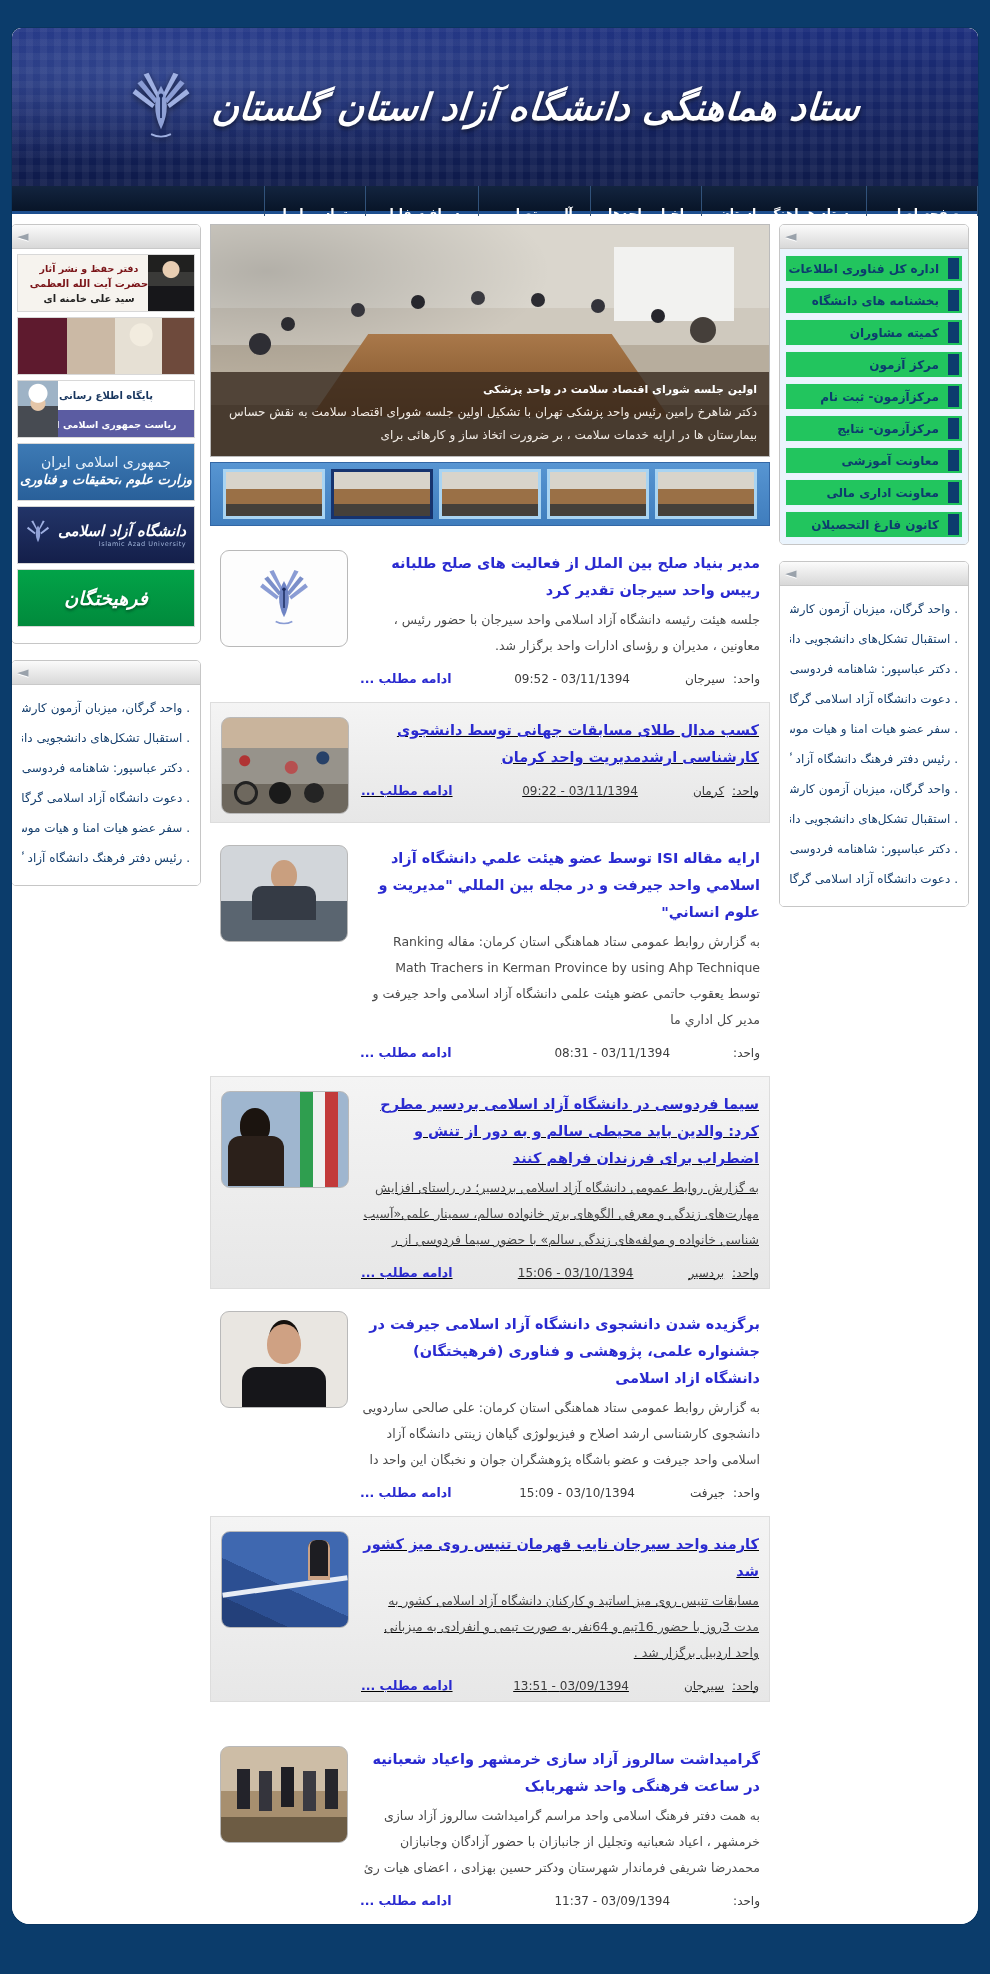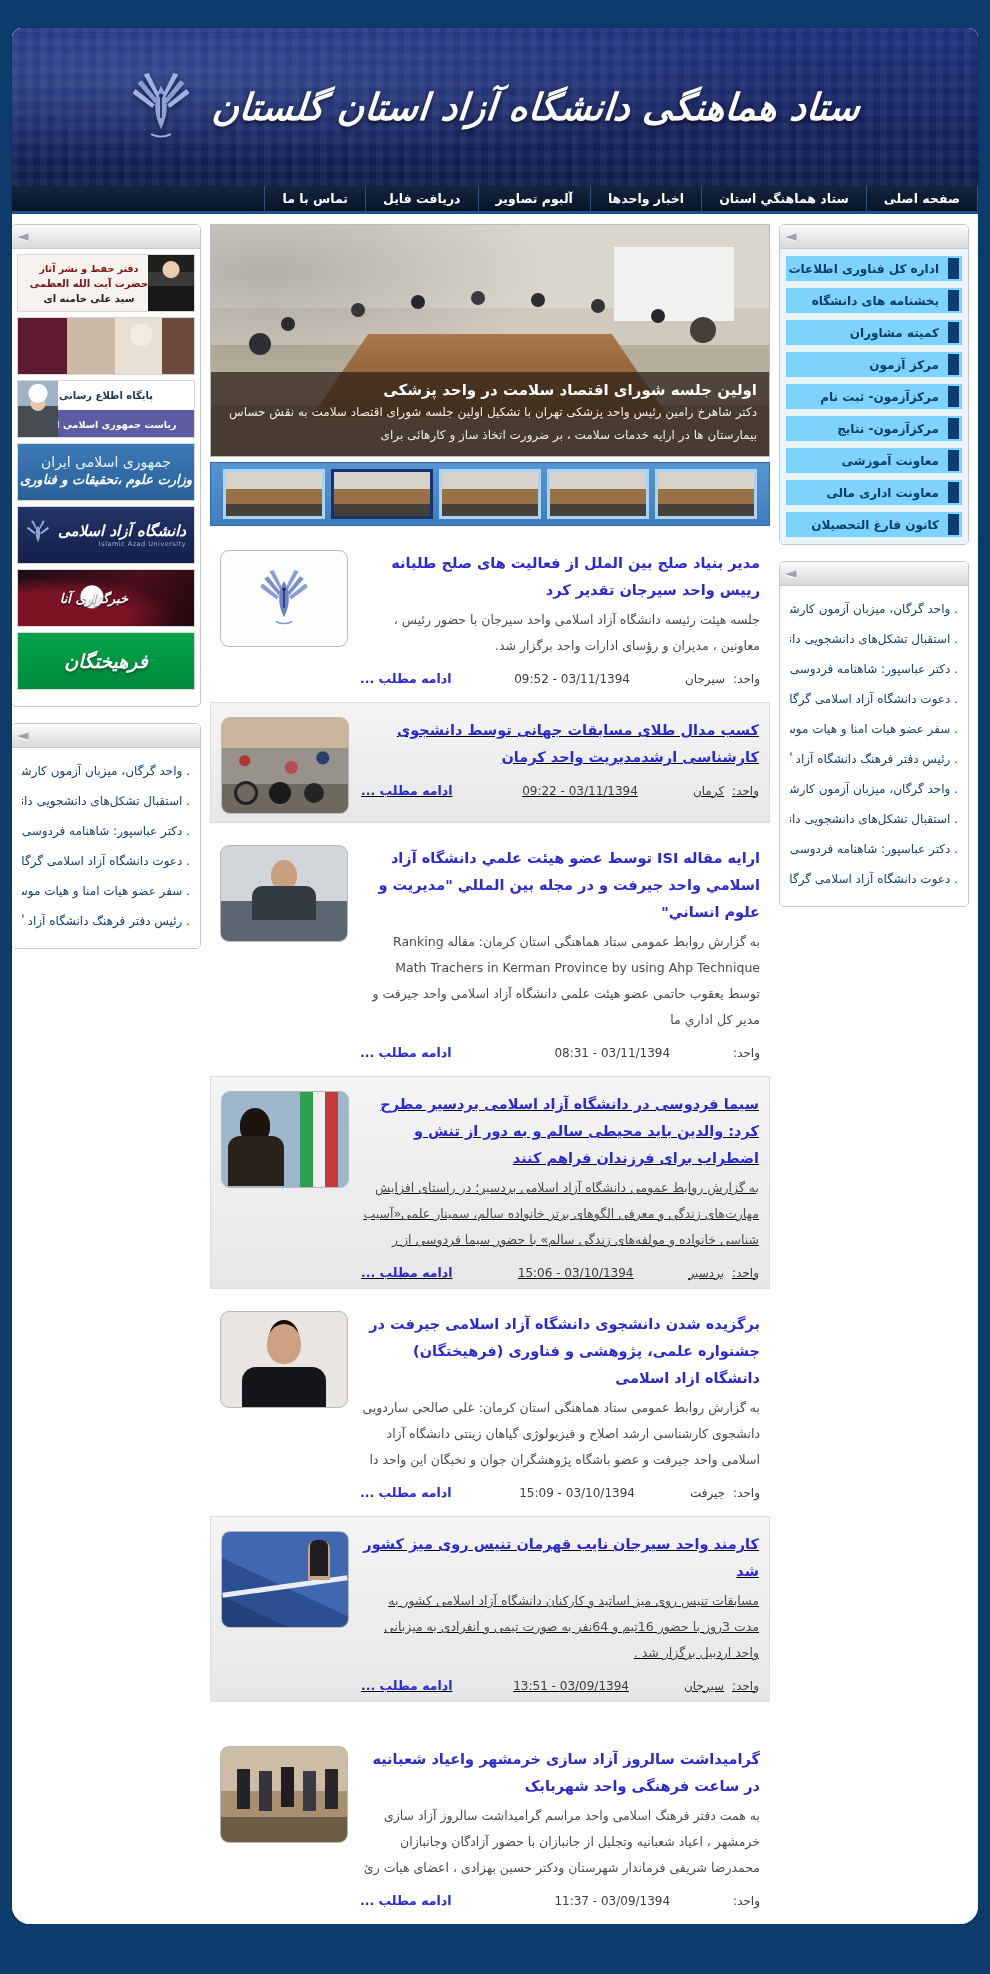--- a/index.html
+++ b/index.html
@@ -14,36 +14,36 @@
       repeating-linear-gradient(0deg, rgba(255,255,255,.035) 0 7px, transparent 7px 14px),
       radial-gradient(ellipse at 15% 30%, rgba(120,150,230,.25), transparent 55%),
       linear-gradient(180deg,#1d2f7d 0%, #15235f 60%, #0e1a49 100%);
     border-radius:9px 9px 0 0; }
   .header-title { color:#fff; font-size:37px; font-weight:bold; font-style:italic; transform:skewX(-5deg);
     text-shadow:0 2px 5px rgba(0,0,0,.6); white-space:nowrap; }
   .header-logo svg { filter:drop-shadow(0 2px 3px rgba(0,0,0,.5)); }
 
   
   .nav { height:28px; background:linear-gradient(180deg,#13243f,#081528); display:flex; align-items:stretch; border-bottom:3px solid #1e4f8f; }
-  .nav-item { color:#fff; font-size:12.5px; font-weight:bold; line-height:25px; padding:0 17px; border-left:1px solid #31527a; cursor:pointer; }
+  .nav-item { color:#fff; font-size:12.5px; font-weight:bold; line-height:25px; padding:15px 17px; border-left:1px solid #31527a; cursor:pointer; }
   .nav-item:first-child { border-right:1px solid #31527a; }
 
   
   .content { display:flex; gap:9px; padding:10px 9px 0; background:#fff; align-items:flex-start; }
   .col-side { width:190px; flex-shrink:0; }
   .col-main { width:560px; flex-shrink:0; }
 
   
   .sbox { border:1px solid #c6c6c6; border-radius:5px; background:#fff; margin-bottom:16px; overflow:hidden; }
   .strip { height:24px; background:linear-gradient(180deg,#fbfbfb,#d8d8d8); border-bottom:1px solid #c9c9c9; position:relative; }
   .strip-arrow { position:absolute; top:2px; font-size:15px; color:#9aa2ab; text-shadow:0 1px 0 #fff; cursor:pointer; }
   .arrow-left { left:5px; }
 
   .menu-list { padding:6px 5px; background:#eaf4fd; }
-  .menu-item { background:#7dd3fc; border:1px solid #e6f3fd; height:27px; margin-bottom:5px; display:flex; align-items:center;
+  .menu-item { background:#22c55e; border:1px solid #e6f3fd; height:27px; margin-bottom:5px; display:flex; align-items:center;
     color:#0d3c6e; font-size:12px; font-weight:bold; cursor:pointer; }
   .menu-item:last-child { margin-bottom:0; }
   .menu-item::before { content:""; width:11px; height:21px; background:#0d3c6e; margin-left:9px; margin-right:3px; flex-shrink:0; }
 
   .ticker { padding:8px 10px 12px; background:#fff; }
   .ticker-item { color:#17406e; font-size:12px; line-height:30px; white-space:nowrap; overflow:hidden; cursor:pointer; }
   .ticker-item::before { content:". "; }
 
   
   .banner-list { padding:5px; }
@@ -85,21 +85,21 @@
   .slider { position:relative; width:560px; height:233px; border:1px solid #bbb; overflow:hidden; background:
       linear-gradient(#f2f2f0,#f2f2f0) no-repeat 92% 14% / 120px 74px,
       radial-gradient(ellipse at 10% 20%, rgba(0,0,0,.18), transparent 40%),
       linear-gradient(180deg,#dad6cd 0 36%, #cfc9be 36% 52%, #b7ad9d 52% 78%, #8e8374 78%); }
   .slider-table { position:absolute; left:18%; top:47%; width:64%; height:36%;
     background:linear-gradient(180deg,#a9784a,#7c5128); clip-path:polygon(16% 0, 84% 0, 100% 100%, 0 100%); }
   .slider-people { position:absolute; left:70px; top:92px; width:14px; height:14px; border-radius:50%; background:#2b2b30;
     box-shadow:70px -14px 0 #35353b, 130px -22px 0 #26262c, 190px -26px 0 #3a3a40, 250px -24px 0 #2b2b31,
       310px -18px 0 #33333a, 370px -8px 0 #26262c, 415px 6px 0 6px #453f3a, -28px 20px 0 4px #2e2e34; }
   .slider-caption { position:absolute; left:0; right:0; bottom:0; background:rgba(52,38,28,.78); padding:7px 12px 9px; }
-  .slider-caption-title { color:#fff; font-size:15px; font-weight:bold; line-height:22px; cursor:pointer; }
+  .slider-caption-title { color:#fff; font-size:11px; font-weight:bold; line-height:22px; cursor:pointer; }
   .slider-caption-text { color:#f2ece6; font-size:12px; line-height:23px; }
 
   .thumbs { margin-top:5px; background:linear-gradient(180deg,#5795d2,#3f7dbd); border:1px solid #3367a5; padding:6px 5px; display:flex; gap:6px; justify-content:center; }
   .thumb { width:102px; height:50px; border:3px solid #a9d4f2; background:
       linear-gradient(180deg,#d8d4cb 0 38%, #9a7046 38% 72%, #45403a 72%); cursor:pointer; }
   .thumb.active { border-color:#16336e; }
 
   
   .articles { margin-top:10px; }
   .article { display:flex; gap:12px; padding:14px 10px 8px; margin-bottom:8px; }
@@ -395,23 +395,20 @@
               <span>
                 <svg width="24" height="34" viewBox="0 0 100 130">
                   <polygon points="44,54 22,16 30,13 47,48" fill="#9fb0e2"></polygon>
                   <polygon points="36,70 4,46 9,39 40,64" fill="#9fb0e2"></polygon>
                   <polygon points="56,54 78,16 70,13 53,48" fill="#9fb0e2"></polygon>
                   <polygon points="64,70 96,46 91,39 60,64" fill="#9fb0e2"></polygon>
                   <path d="M50,34 C38,54 37,78 50,104 C63,78 62,54 50,34 Z" fill="#8fa1d6"></path>
                 </svg>
               </span>
             </div>
-            <div class="banner bn-ana">
-              <span class="callig">خبرگزاری آنا</span>
-            </div>
             <div class="banner bn-farhikhtegan">
               <span class="callig">فرهیختگان</span>
             </div>
           </div>
         </div>
 
         <div class="sbox">
           <div class="strip">
             <span class="strip-arrow arrow-left">◄</span>
           </div>

